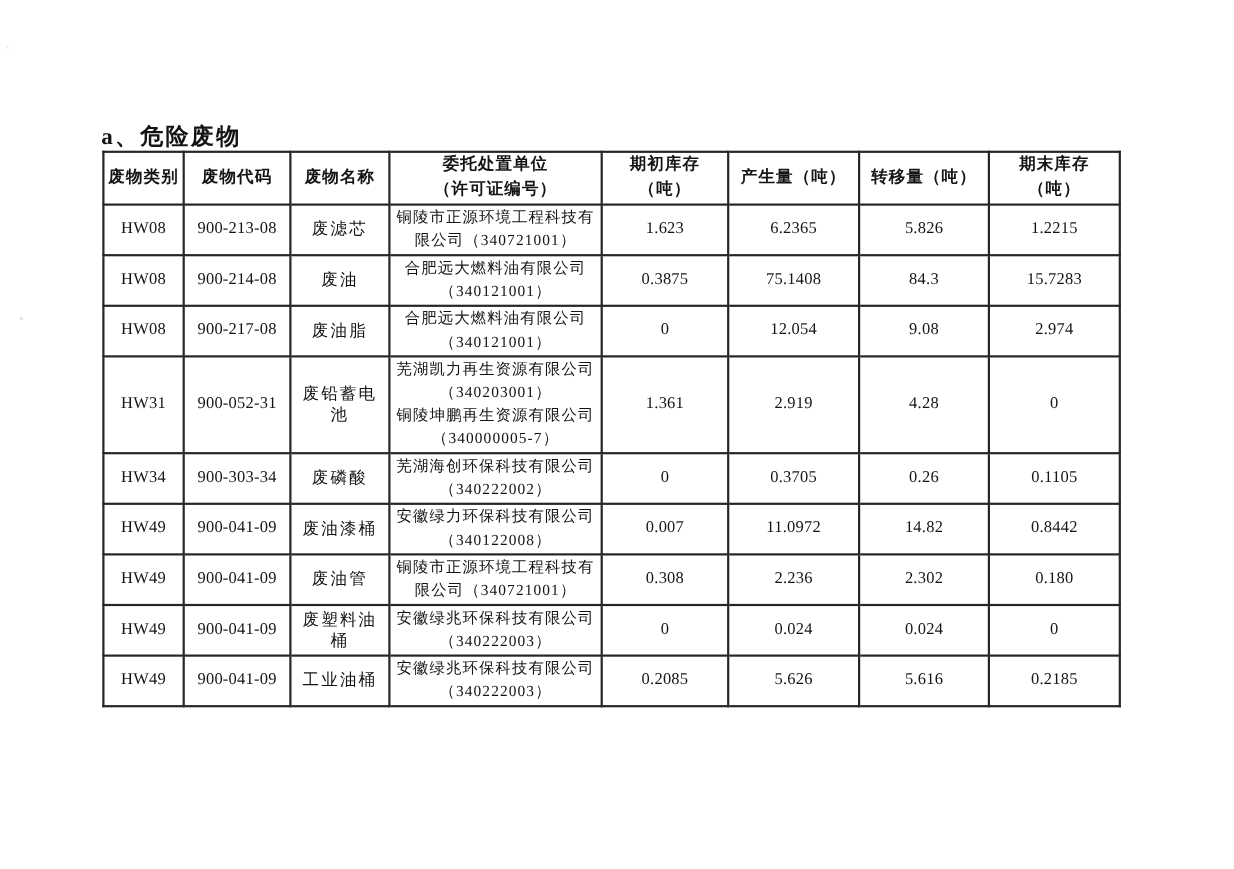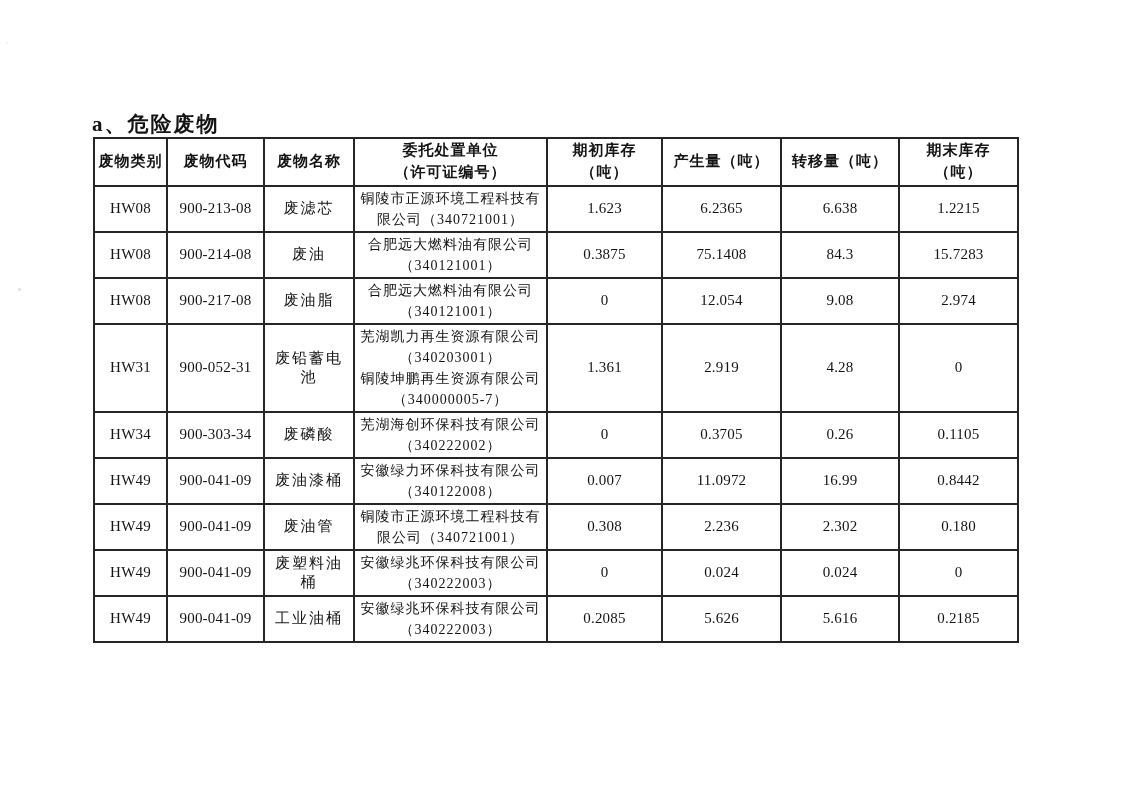--- a/index.html
+++ b/index.html
@@ -124,21 +124,21 @@
     </thead>
     <tbody>
       <tr>
         <td class="cell-code">HW08</td>
         <td class="cell-code">900-213-08</td>
         <td class="cell-cn">废滤芯</td>
         <td class="cell-unit">铜陵市正源环境工程科技有
 限公司（340721001）</td>
         <td class="cell-num">1.623</td>
         <td class="cell-num">6.2365</td>
-        <td class="cell-num">6.638</td>
+        <td class="cell-num">5.826</td>
         <td class="cell-num">1.2215</td>
       </tr>
       <tr>
         <td class="cell-code">HW08</td>
         <td class="cell-code">900-214-08</td>
         <td class="cell-cn">废油</td>
         <td class="cell-unit">合肥远大燃料油有限公司
 （340121001）</td>
         <td class="cell-num">0.3875</td>
         <td class="cell-num">75.1408</td>
@@ -181,21 +181,21 @@
         <td class="cell-num">0.1105</td>
       </tr>
       <tr>
         <td class="cell-code">HW49</td>
         <td class="cell-code">900-041-09</td>
         <td class="cell-cn">废油漆桶</td>
         <td class="cell-unit">安徽绿力环保科技有限公司
 （340122008）</td>
         <td class="cell-num">0.007</td>
         <td class="cell-num">11.0972</td>
-        <td class="cell-num">16.99</td>
+        <td class="cell-num">14.82</td>
         <td class="cell-num">0.8442</td>
       </tr>
       <tr>
         <td class="cell-code">HW49</td>
         <td class="cell-code">900-041-09</td>
         <td class="cell-cn">废油管</td>
         <td class="cell-unit">铜陵市正源环境工程科技有
 限公司（340721001）</td>
         <td class="cell-num">0.308</td>
         <td class="cell-num">2.236</td>

